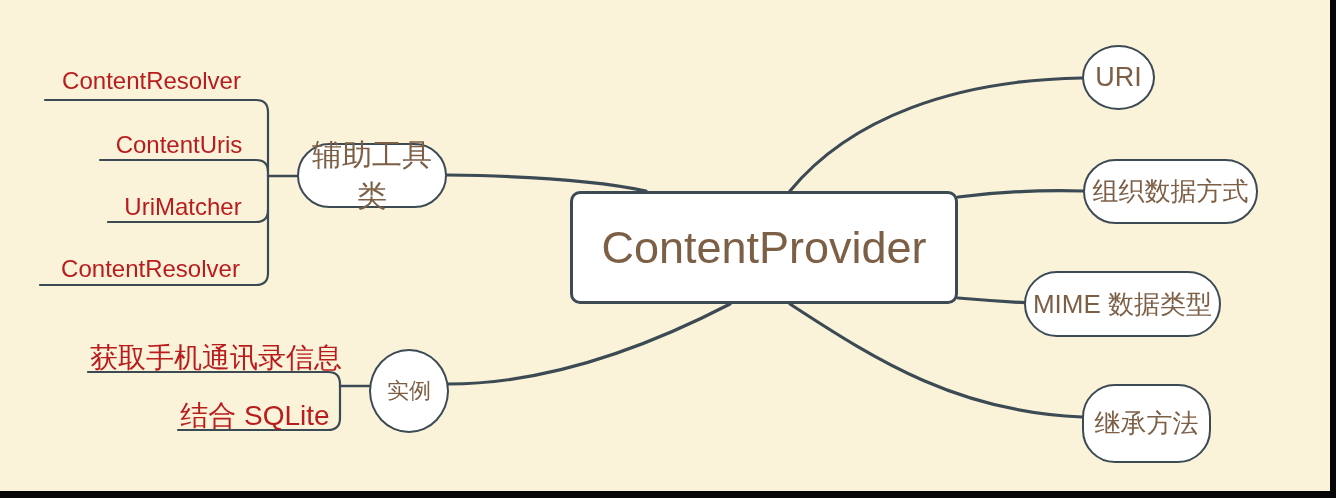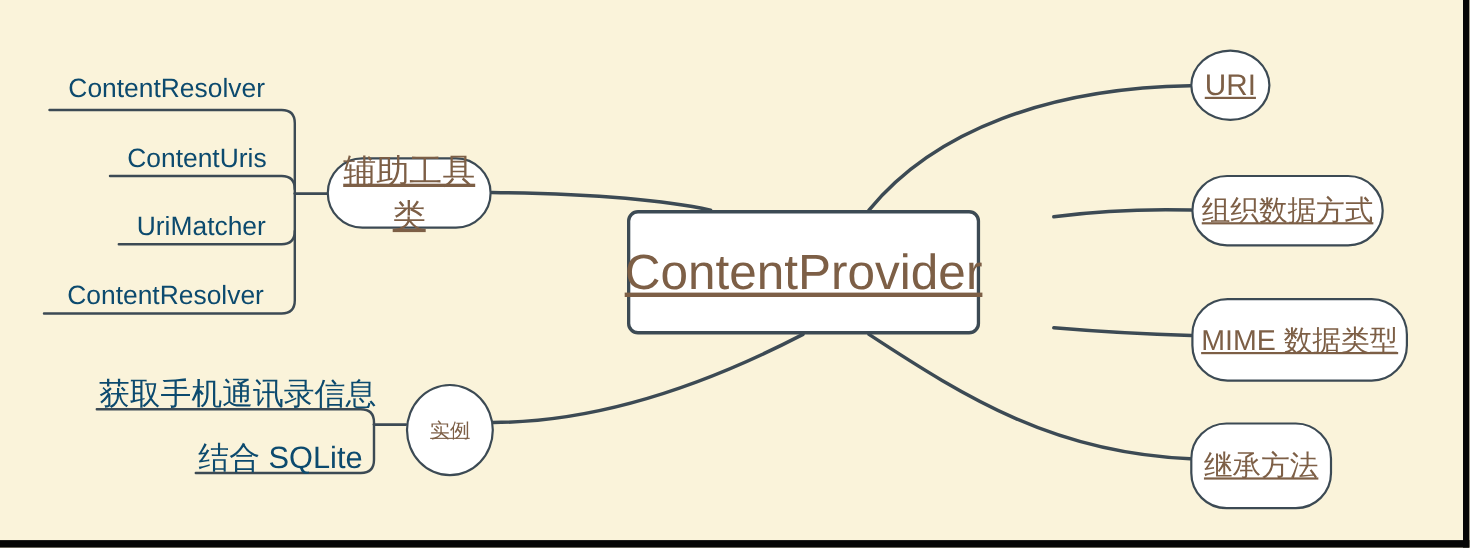--- a/index.html
+++ b/index.html
@@ -5,35 +5,35 @@
   html,body{margin:0;padding:0;}
   body{
     width:1336px;height:498px;position:relative;overflow:hidden;
     background:#faf3da;
     font-family:"Liberation Sans","DejaVu Sans",sans-serif;
   }
   .edge-layer{position:absolute;left:0;top:0;width:1336px;height:498px;}
   .node{
     position:absolute;display:flex;align-items:center;justify-content:center;
     background:#ffffff;border:2px solid #3c4a54;color:#7d5f46;
-    box-sizing:border-box;text-align:center;cursor:default;text-decoration:underline;
+    box-sizing:border-box;text-align:center;cursor:default;
   }
   .root-node{
-    left:570px;top:191px;width:321px;height:113px;
+    left:570px;top:191px;width:388px;height:113px;
     border-width:3px;border-radius:10px;font-size:45px;
   }
   .pill{border-radius:33px;font-size:26px;}
   .n-helper{left:297px;top:143px;width:150px;height:65px;font-size:30px;}
-  .n-example{left:369px;top:349px;width:80px;height:84px;border-radius:50%;font-size:18px;}
+  .n-example{left:369px;top:349px;width:80px;height:84px;border-radius:50%;font-size:22px;}
   .n-uri{left:1082px;top:45px;width:73px;height:65px;border-radius:50%;font-size:27px;}
   .n-organize{left:1083px;top:159px;width:175px;height:65px;}
-  .n-mime{left:1083px;top:271px;width:197px;height:76px;}
+  .n-mime{left:1024px;top:271px;width:197px;height:66px;}
   .n-inherit{left:1082px;top:384px;width:129px;height:79px;}
   .leaf{
-    position:absolute;color:#0c4a6e;text-align:center;
+    position:absolute;color:#b91c1c;text-align:center;
     height:30px;line-height:30px;font-size:24px;white-space:nowrap;cursor:default;
   }
   .leaf-cjk{font-size:28px;}
   .l-resolver{left:45px;top:66px;width:213px;}
   .l-uris{left:100px;top:130px;width:158px;text-align:center;}
   .l-matcher{left:108px;top:192px;width:150px;}
   .l-observer{left:43px;top:254px;width:215px;}
   .l-contacts{left:90px;top:343px;width:240px;}
   .l-sqlite{left:180px;top:401px;width:150px;}
   .frame-right{position:absolute;right:0;top:0;width:6px;height:498px;background:#060606;}

